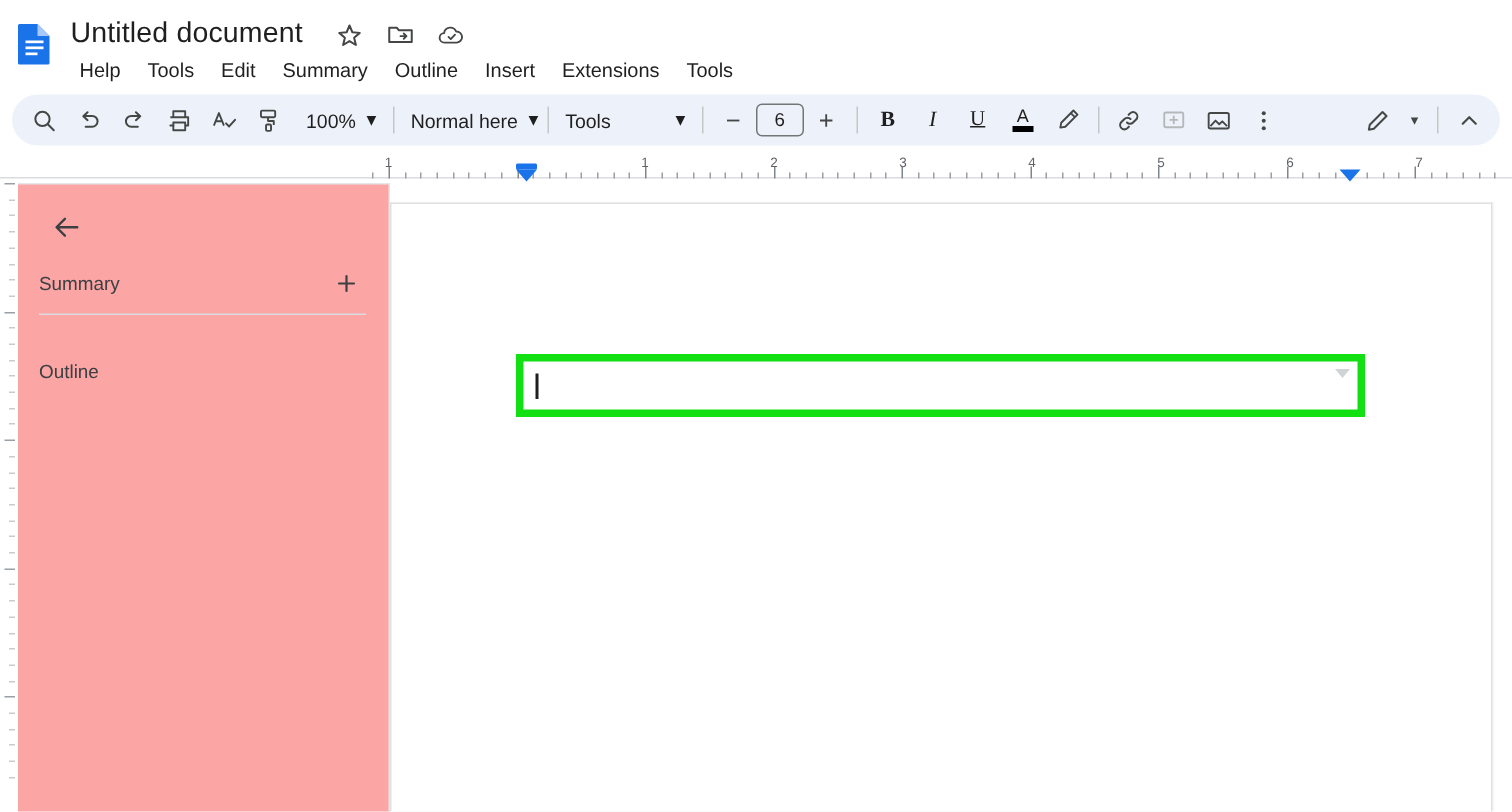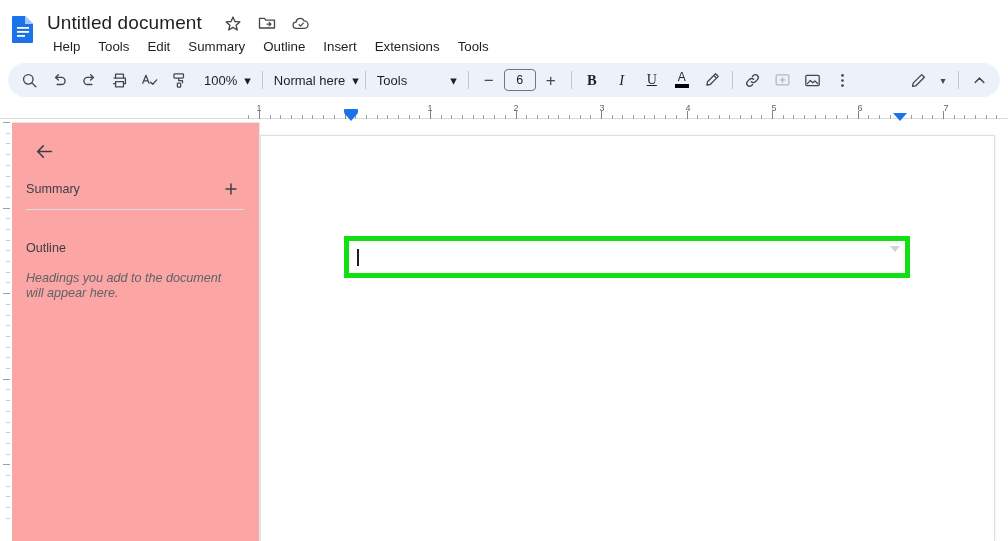--- a/index.html
+++ b/index.html
@@ -476,16 +476,15 @@
       <span class="plus-btn">
         <svg width="16" height="16" viewBox="0 0 24 24">
             <path d="M12 4.5v15M4.5 12h15" stroke="#3c4043" stroke-width="2.2" stroke-linecap="round"></path>
           </svg>
       </span>
     </div>
 
     <div class="divider"></div>
 
     <div class="outline-label">Outline</div>
-    <div class="outline-empty">Headings you add to the document will appear here.</div>
   </div>
 
 </div>
 
 </body></html>

